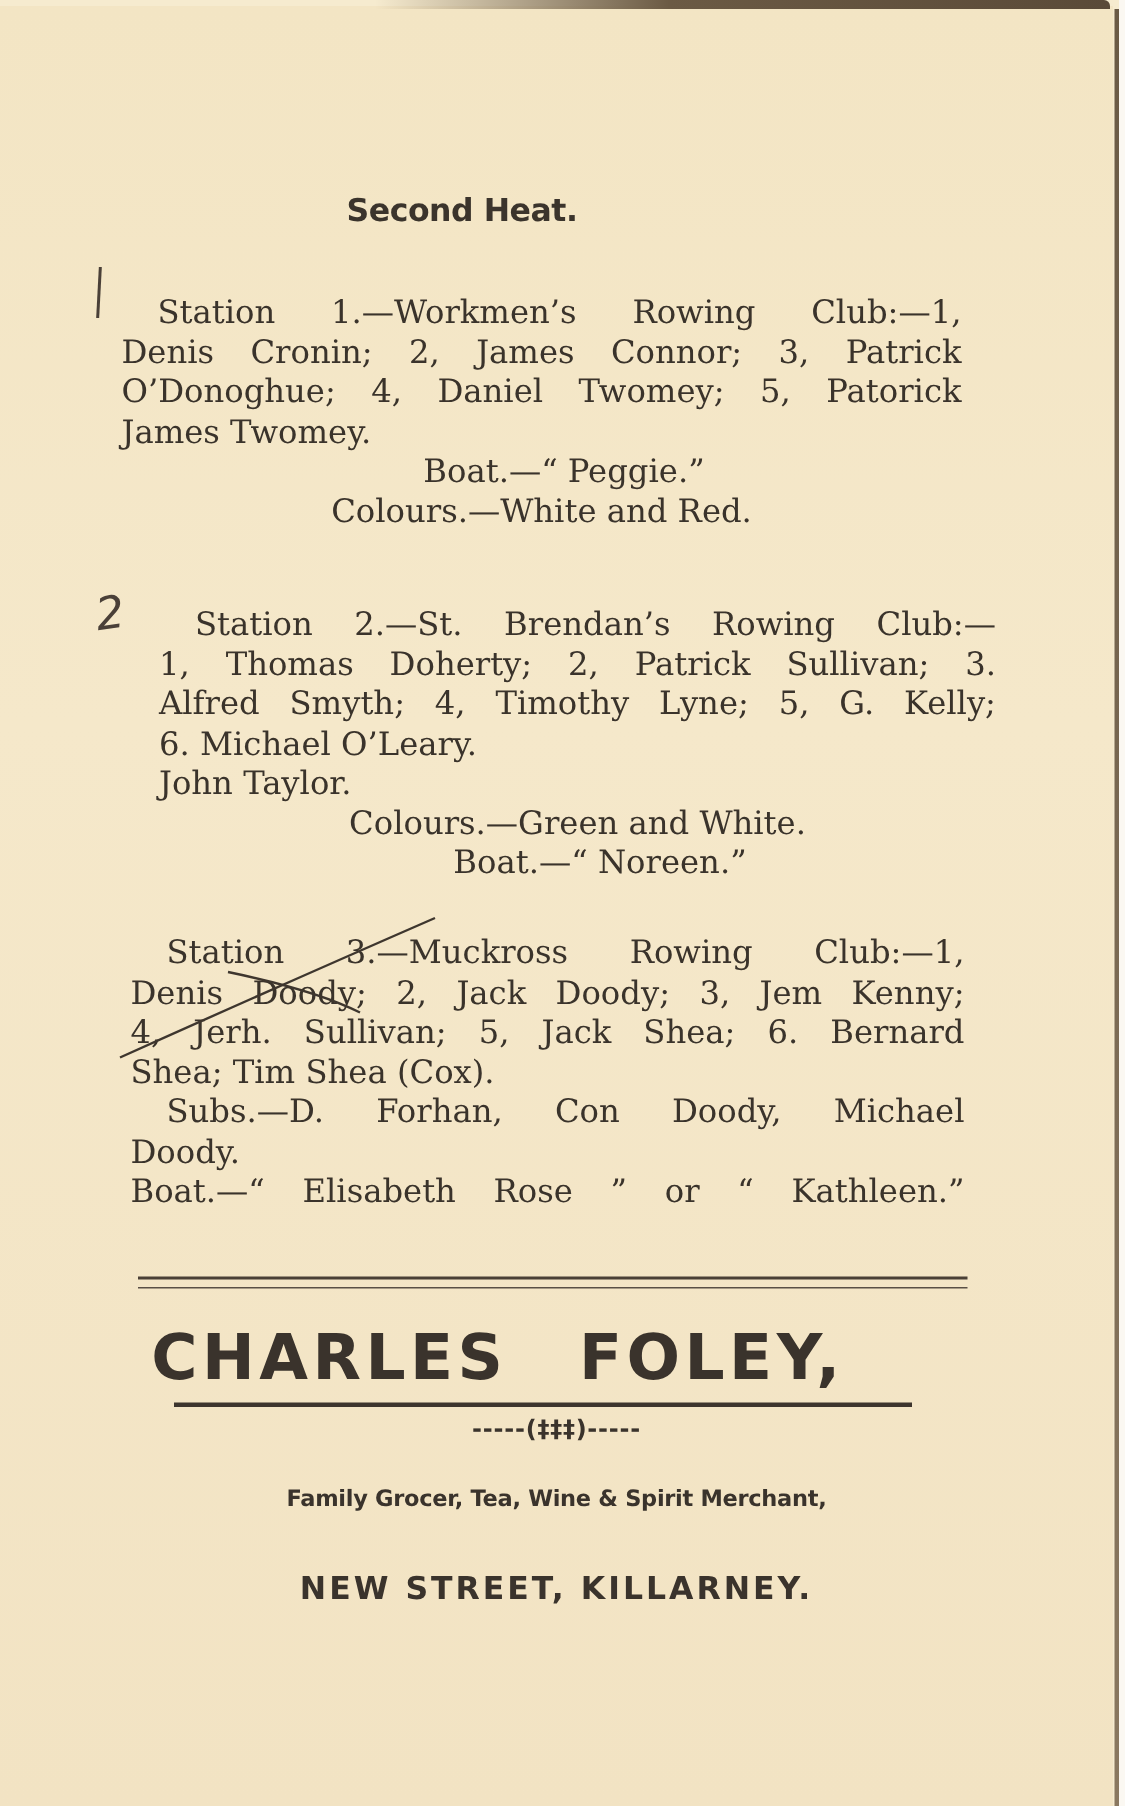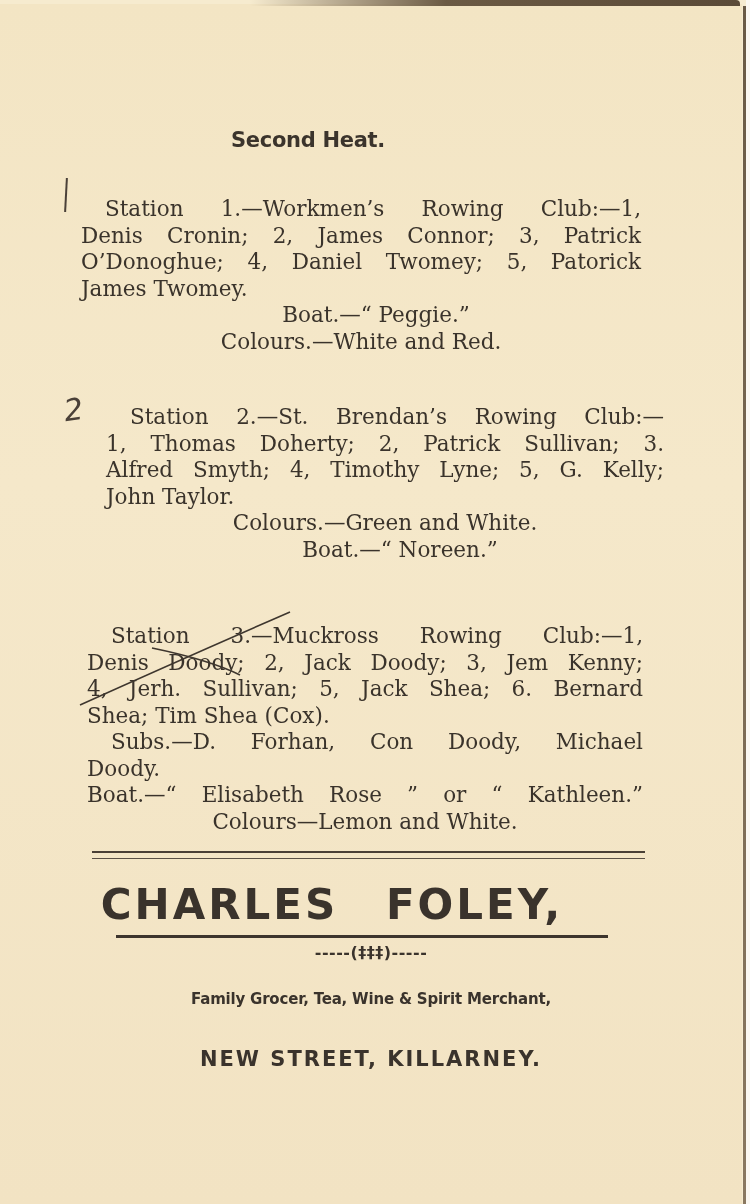--- a/index.html
+++ b/index.html
@@ -90,34 +90,34 @@
   <span class="line">James Twomey.</span>
   <span class="center" style="padding-left:30px;">Boat.—“ Peggie.”</span>
   <span class="center">Colours.—White and Red.</span>
 </div>
 
 <div class="pen-mark" style="left:64px;top:392px;font-size:30px;font-style:italic;transform:rotate(-8deg);">2</div>
 <div class="entry" style="top:404px;left:83px;width:558px;margin-left:23px;">
   <span class="line justify indent">Station 2.—St. Brendan’s Rowing Club:—</span>
   <span class="line justify">1, Thomas Doherty; 2, Patrick Sullivan; 3.</span>
   <span class="line justify">Alfred Smyth; 4, Timothy Lyne; 5, G. Kelly;</span>
+  <span class="line">6. Michael O’Leary.</span>
   <span class="line">John Taylor.</span>
   <span class="center">Colours.—Green and White.</span>
   <span class="center" style="padding-left:30px;">Boat.—“ Noreen.”</span>
 </div>
 
 <div class="entry" style="top:623px;left:87px;width:556px;">
   <span class="line justify indent">Station 3.—Muckross Rowing Club:—1,</span>
   <span class="line justify">Denis Doody; 2, Jack Doody; 3, Jem Kenny;</span>
   <span class="line justify">4, Jerh. Sullivan; 5, Jack Shea; 6. Bernard</span>
   <span class="line">Shea; Tim Shea (Cox).</span>
   <span class="line justify indent">Subs.—D. Forhan, Con Doody, Michael</span>
   <span class="line">Doody.</span>
   <span class="line justify">Boat.—“ Elisabeth Rose ” or “ Kathleen.”</span>
-  <span class="center">Colours—Lemon and White.</span>
 </div>
 <svg style="position:absolute;left:0;top:0;" width="750" height="1204">
   <path d="M80 705 Q 180 660 290 612" stroke="#3e362e" stroke-width="1.6" fill="none"></path>
   <path d="M152 648 Q 210 660 240 675" stroke="#3e362e" stroke-width="1.6" fill="none"></path>
 </svg>
 
 <div class="rule-double" style="top:851px;"></div>
 <div class="advert-name">CHARLES FOLEY,</div>
 <div class="rule-single"></div>
 <div class="ornament">-----(‡‡‡)-----</div>

